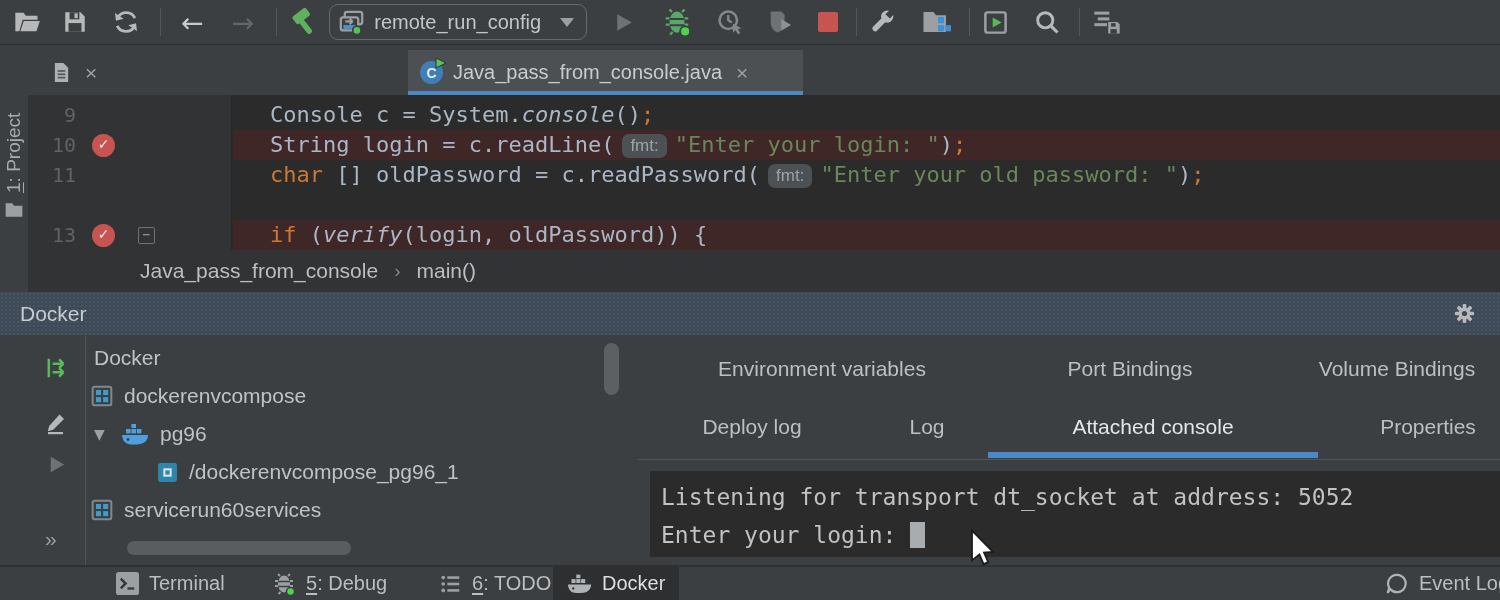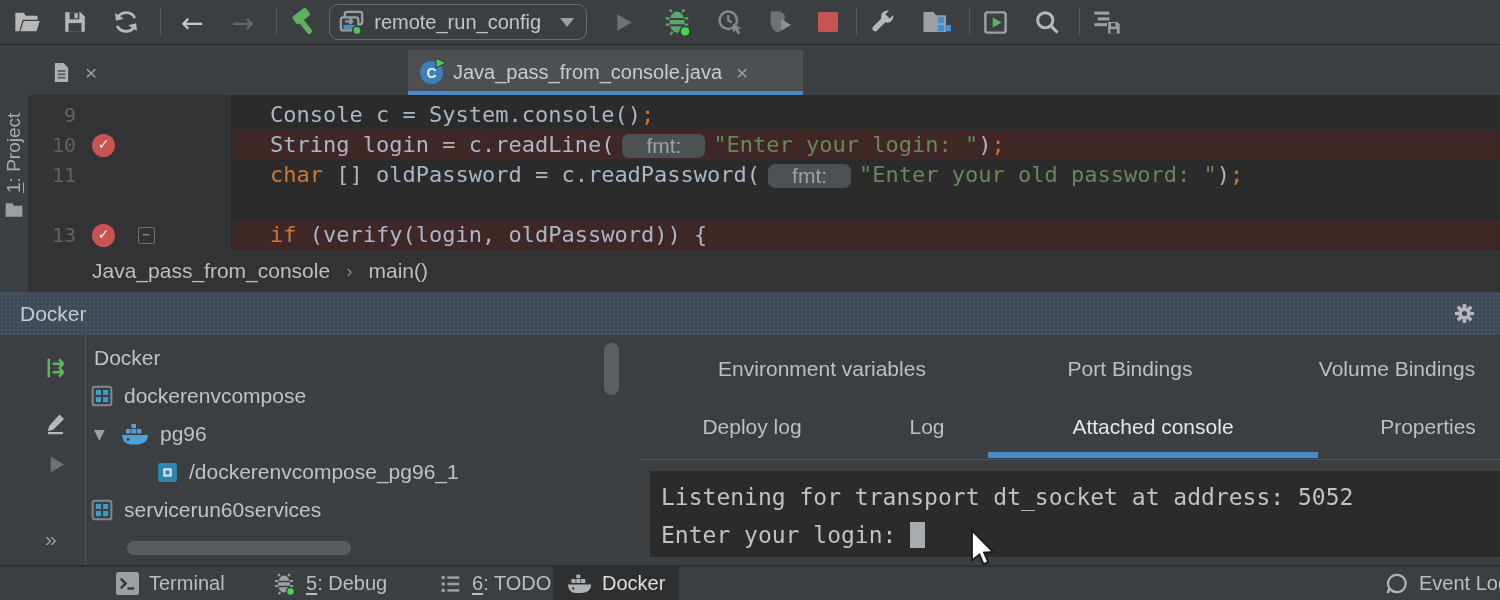--- a/index.html
+++ b/index.html
@@ -50,23 +50,23 @@
   .bp::after{content:"✓";color:#f3e9e9;font-size:14px;font-family:"DejaVu Sans",sans-serif;margin-top:-3px;}
   .fold{position:absolute;left:110px;width:15px;height:15px;border:1px solid #6e7274;border-radius:2px;
         color:#9da0a2;font-size:13px;line-height:13px;text-align:center;background:#313335;}
   .fold::after{content:"−";}
   .ed-row{position:absolute;left:205px;right:0;height:30px;line-height:30px;white-space:pre;padding-left:37px;}
   .ed-row.hl{background:#3f2727;}
   .tk-plain{color:#a9b7c6;}
   .tk-kw{color:#cc7832;}
   .tk-semi{color:#cc7832;}
   .tk-string{color:#6a8759;}
-  .tk-method{color:#a9b7c6;text-align:right;}
-  .tk-hint{display:inline-block;background:#4c5153;color:#9ca3a8;border-radius:7px;font-size:21px;
-           line-height:24px;height:24px;padding:0 24px;margin:0 8px;vertical-align:middle;
+  .tk-method{color:#a9b7c6;font-style:italic;text-align:right;}
+  .tk-hint{display:inline-block;background:#4c5153;color:#9ca3a8;border-radius:7px;font-size:17px;
+           line-height:24px;height:24px;padding:0 8px;margin:0 8px;vertical-align:middle;
            font-family:"Liberation Sans",sans-serif;}
 
   
   #breadcrumb{position:absolute;left:28px;top:250px;width:1472px;height:42px;background:#313335;
               display:flex;align-items:center;font-size:21px;color:#bcbec0;}
   #breadcrumb .sep{color:#85888a;margin:0 16px;font-size:19px;}
 
   
   #docker-header{position:absolute;left:0;top:292px;width:1500px;height:43px;background:#3e4a57;
       background-image:radial-gradient(rgba(255,255,255,.06) 1px,transparent 1.1px);background-size:4px 4px;
@@ -312,21 +312,21 @@
         </div>
       <div class="gut-row" style="top:125px">
           <span class="lnum">13</span>
           <span class="bp"></span>
           <span class="fold"></span>
         </div>
     </div>
   </div>
 
   <div id="breadcrumb">
-    <span style="margin-left:64px">Java_pass_from_console</span>
+    <span style="margin-left:112px">Java_pass_from_console</span>
     <span class="sep">›</span>
     <span>main()</span>
   </div>
 
   <div id="docker-header">
     <span class="title">Docker</span>
     <span class="gear">
       <svg width="23" height="23" viewBox="0 0 24 24">
           <g fill="#b6b8ba">
             <rect x="10.1" y="2" width="3.8" height="20" rx="1.2"></rect>

